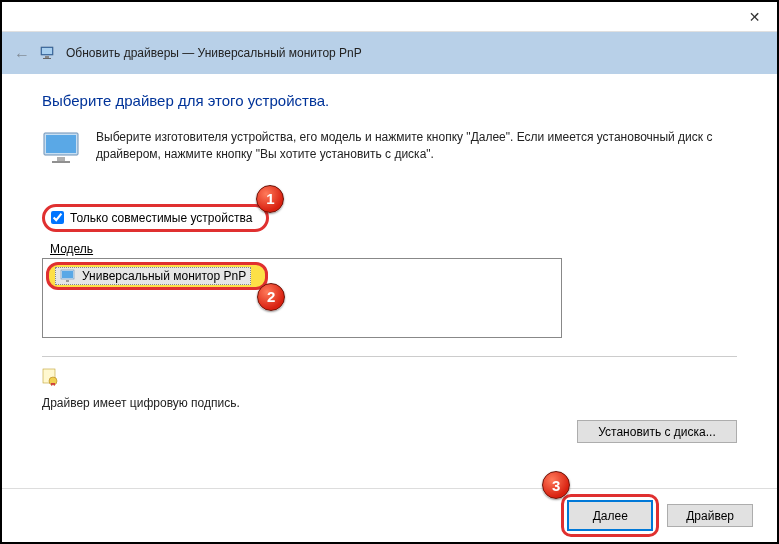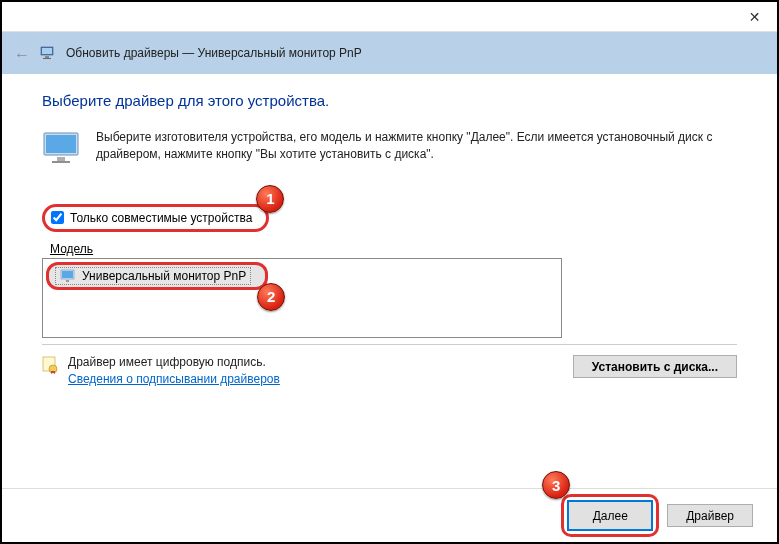--- a/index.html
+++ b/index.html
@@ -16,25 +16,25 @@
 .main-heading { color: #003399; font-size: 15px; font-weight: 400; margin-bottom: 20px; }
 .instruction-row { display: flex; gap: 14px; margin-bottom: 40px; }
 .monitor-icon { width: 40px; height: 34px; flex-shrink: 0; position: relative; top: 2px; }
 .instruction-text { font-size: 12px; color: #222; line-height: 1.45; }
 .checkbox-row { display: flex; align-items: center; gap: 6px; margin-bottom: 8px; border: 3px solid #e03030; border-radius: 14px; padding: 4px 14px 4px 6px; width: fit-content; position: relative; }
 .checkbox { width: 13px; height: 13px; }
 .checkbox-label { font-size: 12px; }
 .model-block { width: 520px; }
 .model-header { font-size: 12px; padding: 2px 0 2px 8px; text-decoration: underline; }
 .model-list { border: 1px solid #888; height: 80px; background: #fff; }
-.model-item { display: flex; align-items: center; gap: 6px; padding: 2px 6px; background: #e5e5e5; border: 3px solid #e03030; border-radius: 12px; margin: 3px 3px; width: fit-content; padding-right: 14px; position: relative; }
+.model-item { display: flex; align-items: center; gap: 6px; padding: 2px 6px; background: #fde047; border: 3px solid #e03030; border-radius: 12px; margin: 3px 3px; width: fit-content; padding-right: 14px; position: relative; }
 .model-item-inner { display: flex; align-items: center; gap: 6px; border: 1px dotted #888; padding: 1px 4px; background: #e6e6e6; }
 .mini-monitor { width: 16px; height: 14px; }
 .model-text { font-size: 12px; }
-.signature-row { display: flex; align-items: flex-start; gap: 10px; margin-top: 6px; border-top: 1px solid #ccc; padding-top: 10px; }
+.signature-row { display: flex; align-items: flex-start; gap: 10px; margin-top: 18px; border-top: 1px solid #ccc; padding-top: 10px; flex-direction: column; }
 .sig-icon { width: 16px; height: 18px; flex-shrink: 0; margin-top: 1px; }
 .sig-texts { flex: 1; }
 .sig-line1 { font-size: 12px; color: #222; }
 .sig-link { font-size: 12px; color: #0066cc; text-decoration: underline; cursor: pointer; margin-top: 2px; display: inline-block; }
 .install-disk { margin-left: auto; }
 .btn { background: #e1e1e1; border: 1px solid #adadad; font-size: 12px; padding: 4px 18px; cursor: pointer; min-width: 80px; height: 23px; }
 .footer { height: 54px; border-top: 1px solid #ddd; display: flex; align-items: center; justify-content: flex-end; gap: 8px; padding-right: 24px; position: relative; }
 .next-wrap { border: 3px solid #e03030; border-radius: 10px; padding: 3px; position: relative; }
 .btn-next { background: #e1e1e1; border: 2px solid #0078d7; font-size: 12px; padding: 3px 22px; cursor: pointer; min-width: 86px; height: 31px; }
 .badge { position: absolute; width: 28px; height: 28px; border-radius: 50%; background: radial-gradient(circle at 35% 30%, #ff7a5a, #d82010 70%); border: 1px solid #6b1005; display: flex; align-items: center; justify-content: center; color: #fff; font-weight: bold; font-size: 15px; box-shadow: 0 1px 2px rgba(0,0,0,0.4); z-index: 10; }
@@ -107,23 +107,22 @@
     <div class="signature-row">
       <div class="sig-icon">
         <svg viewBox="0 0 16 18">
               <rect x="1" y="1" width="12" height="14" fill="#fff8d0" stroke="#c0a030" stroke-width="0.6"></rect>
               <circle cx="11" cy="13" r="4" fill="#f0d050" stroke="#b08020" stroke-width="0.6"></circle>
               <path d="M9 15 L9 18 L11 16.5 L13 18 L13 15" fill="#d04040"></path>
             </svg>
       </div>
       <div class="sig-texts">
         <div class="sig-line1">Драйвер имеет цифровую подпись.</div>
-        <a class="sig-link">Сведения о подписывании драйверов</a>
       </div>
-      <button class="btn install-disk" style="min-width:160px;font-weight:bold;">Установить с диска...</button>
+      <button class="btn install-disk" style="min-width:160px;">Установить с диска...</button>
     </div>
   </div>
 
   <div class="footer">
     <div class="next-wrap">
       <button class="btn-next">Далее</button>
       <div class="badge" style="top:-26px; left:-22px;">3</div>
     </div>
     <button class="btn">Драйвер</button>
   </div>

